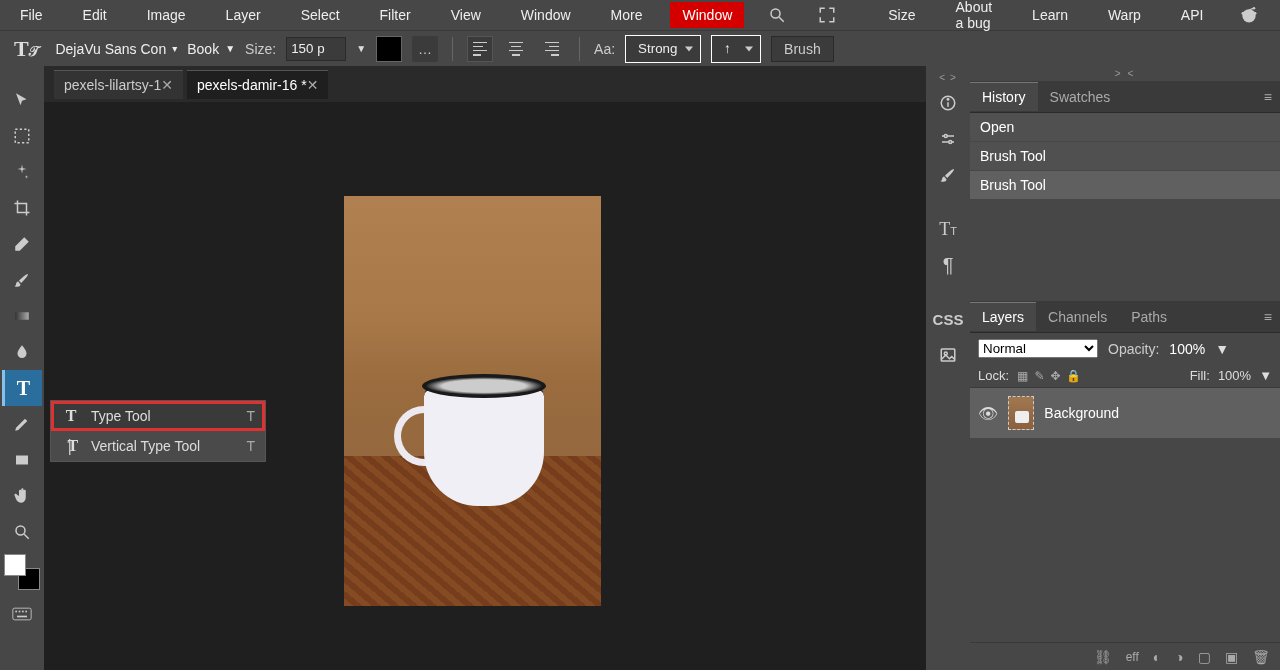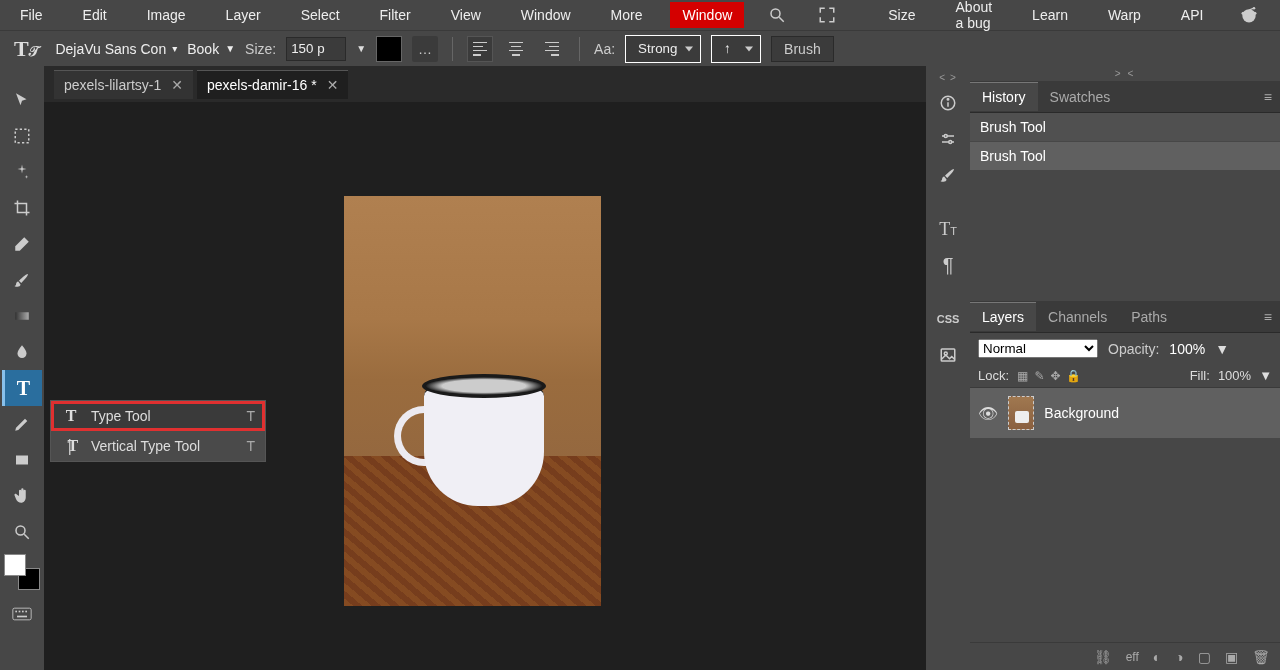--- a/index.html
+++ b/index.html
@@ -27,21 +27,21 @@
 .optbar .selwrap::after { content: ""; position: absolute; right: 8px; top: 50%; transform: translateY(-50%); border-left: 4px solid transparent; border-right: 4px solid transparent; border-top: 5px solid #ccc; pointer-events: none; }
 .optbar .warp { background: #3b3b3b; padding: 4px 12px; color: #ccc; border: 1px solid #2a2a2a; }
 .workspace { position: absolute; top: 66px; left: 0; right: 0; bottom: 0; display: flex; }
 .toolbox { width: 44px; background: #474747; display: flex; flex-direction: column; align-items: center; padding-top: 16px; gap: 0; }
 .toolbox .tool { width: 40px; height: 36px; display: flex; align-items: center; justify-content: center; color: #ccc; font-size: 18px; cursor: pointer; position: relative; }
 .toolbox .tool.active { background: #2a6e9e; border-left: 3px solid #88c0ea; color: #fff; }
 .toolbox .colorswap { position: relative; width: 36px; height: 36px; margin-top: 4px; }
 .toolbox .fg { position: absolute; width: 22px; height: 22px; background: #fff; border: 1px solid #888; top: 0; left: 0; z-index: 2; }
 .toolbox .bg { position: absolute; width: 22px; height: 22px; background: #000; border: 1px solid #888; bottom: 0; right: 0; }
 .tabs { height: 36px; display: flex; align-items: center; padding-left: 10px; gap: 4px; }
-.tabs .tab { background: #333; padding: 6px 10px; display: flex; align-items: flex-end; gap: 10px; color: #ccc; border-top: 1px solid #555; cursor: pointer; max-width: 160px; }
+.tabs .tab { background: #333; padding: 6px 10px; display: flex; align-items: flex-end; color: #ccc; border-top: 1px solid #555; cursor: pointer; max-width: 160px; }
 .tabs .tab.active { background: #1f1f1f; color: #fff; }
 .tabs .tab .tabname { white-space: nowrap; overflow: hidden; text-overflow: clip; max-width: 110px; }
 .tabs .tab .close { color: #aaa; }
 .canvaswrap { flex: 1; background: #1f1f1f; position: relative; overflow: hidden; }
 .canvas { position: absolute; left: 300px; top: 94px; width: 257px; height: 410px; background: linear-gradient(to bottom, #b08050 0%, #a87848 30%, #9a6c3e 45%, #8a6040 100%); }
 .mugbody { position: absolute; left: 80px; top: 190px; width: 120px; height: 120px; background: #f0eff5; border-radius: 10px 10px 45% 45%; border-top: 3px solid #1a1a1a; }
 .mugrim { position: absolute; left: 78px; top: 178px; width: 124px; height: 24px; background: radial-gradient(ellipse at center, #ccc 50%, #1a1a1a 70%); border-radius: 50%; border: 3px solid #1a1a1a; }
 .mughandle { position: absolute; left: 50px; top: 210px; width: 50px; height: 60px; border: 7px solid #eceaf0; border-right: none; border-radius: 30px 0 0 30px; }
 .ground { position: absolute; left: 0; right: 0; bottom: 0; height: 150px; background: repeating-linear-gradient(40deg, #7a5838, #7a5838 6px, #6a4830 6px, #6a4830 12px), #8a6c4c; background-blend-mode: overlay; }
 .ctxmenu { position: absolute; left: 6px; top: 298px; background: #3a3a3a; border: 1px solid #555; width: 216px; z-index: 500; }
@@ -321,39 +321,40 @@
       </div>
     <div class="gap"></div>
     <div class="rs">
         <span style="font-family:Georgia;font-size:18px">T<span style="font-size:11px">T</span></span>
       </div>
     <div class="rs">
         <span style="font-size:20px">¶</span>
       </div>
     <div class="gap"></div>
     <div class="rs">
-        <span style="font-size:11px;font-weight:bold">CSS</span>
+        <span style="font-size:15px;font-weight:bold">CSS</span>
       </div>
     <div class="rs">
         <svg width="18" height="18" viewBox="0 0 24 24" fill="none" stroke="#ccc" stroke-width="2">
           <rect x="3" y="4" width="18" height="16" rx="1"></rect>
           <circle cx="9" cy="10" r="2"></circle>
           <path d="M3 18l6-6 5 5 3-3 4 4"></path>
         </svg>
       </div>
   </div>
 
   <div class="panels">
     <div class="collapse2">&gt;  &lt;</div>
     <div class="phead">
       <div class="ptab active">History</div>
       <div class="ptab">Swatches</div>
       <div class="menu">≡</div>
     </div>
     <div class="history-body">
+      <div class="hrow">Open</div>
       <div class="hrow">Brush Tool</div>
       <div class="hrow active">Brush Tool</div>
     </div>
     <div class="phead">
       <div class="ptab active">Layers</div>
       <div class="ptab">Channels</div>
       <div class="ptab">Paths</div>
       <div class="menu">≡</div>
     </div>
     <div class="layers-body">

